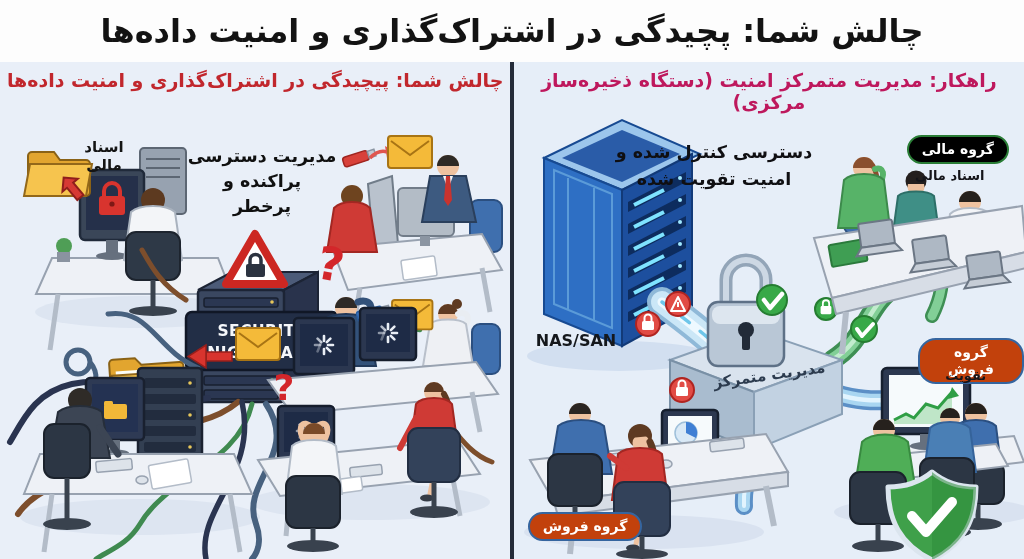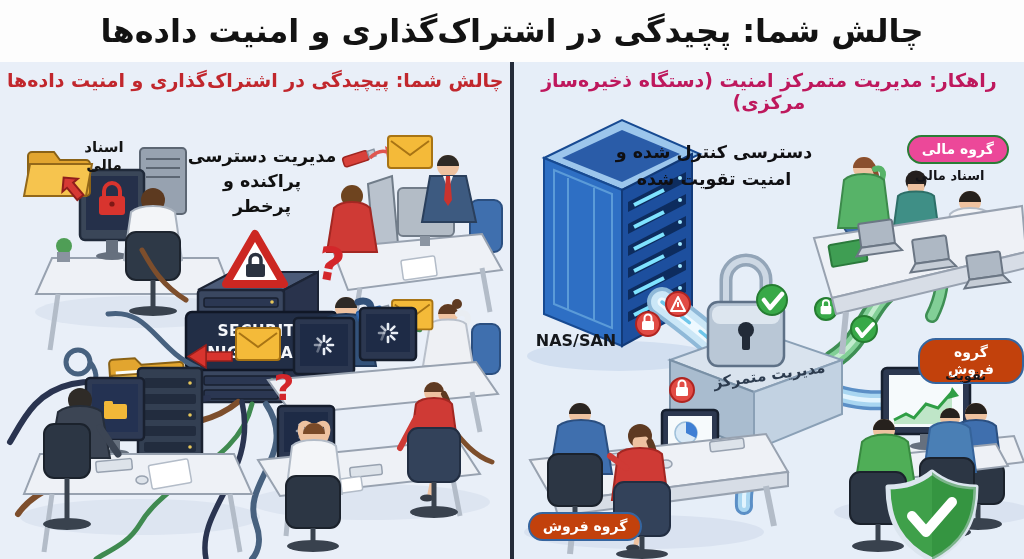--- a/index.html
+++ b/index.html
@@ -13,21 +13,21 @@
   .panel.left  { background: #e9eff8; }
   .panel.right { background: #e6eef8; }
   .divider { width: 4px; height: 497px; background: #242b39; }
   .ptitle { position: absolute; top: 7px; left: 0; width: 100%; margin: 0; text-align: center;
             font-size: 19px; font-weight: bold; z-index: 5; }
   .ptitle.red   { color: #c1272d; }
   .ptitle.green { color: #be185d; }
   svg.scene { position: absolute; left: 0; top: 0; width: 510px; height: 497px; display: block; }
   .badge { position: absolute; z-index: 6; border-radius: 18px; padding: 4px 13px;
            font-size: 14px; font-weight: bold; color: #ffffff; text-align: center; line-height: 1.2; }
-  .badge.green { background: #ec4899; border: 2px solid #2a7d36; }
+  .badge.green { background: #000000; border: 2px solid #2a7d36; }
   .badge.blue  { background: #c2410c; border: 2px solid #35659f; }
   .minilabel { position: absolute; z-index: 6; font-size: 13px; font-weight: bold; color: #15151a; text-align: center; }
   svg text { font-family: "DejaVu Sans", sans-serif; }
 </style>
 </head>
 <body>
 
 <div class="canvas">
 
   <div class="header">

